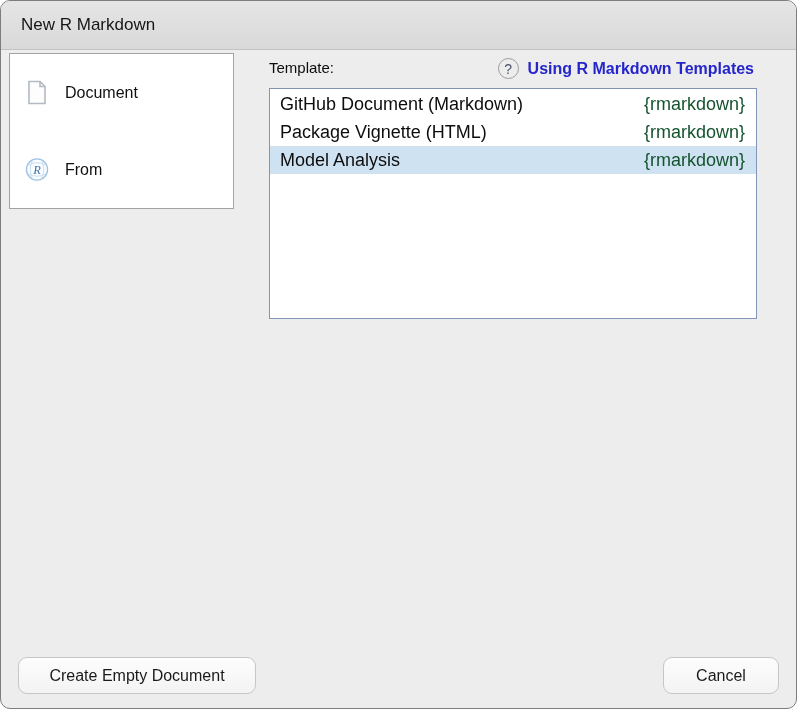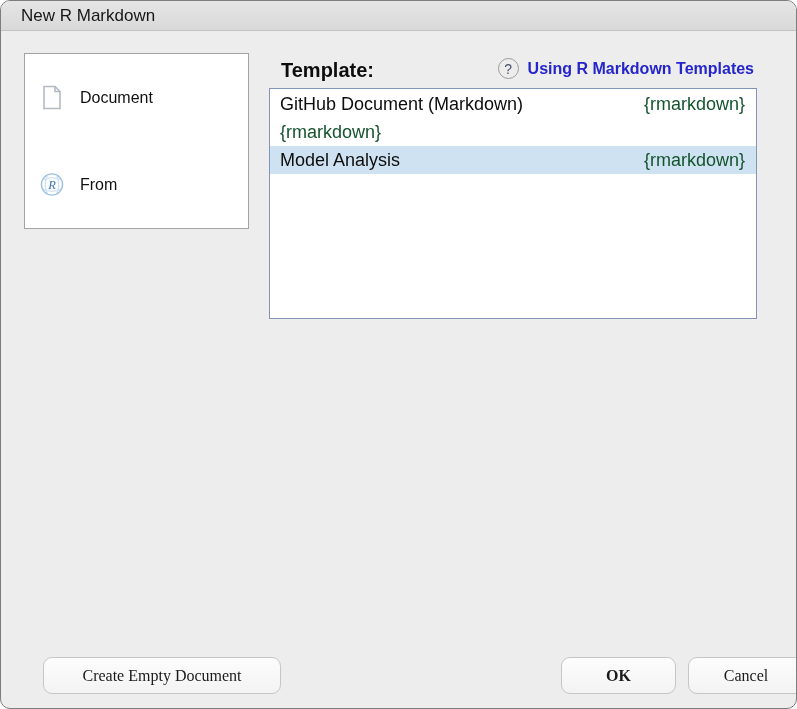--- a/index.html
+++ b/index.html
@@ -9,50 +9,50 @@
   .dialog {
     position: relative;
     width: 797px; height: 709px;
     background: #ededed;
     border: 1px solid #7d7d7d;
     border-radius: 10px;
     overflow: hidden;
   }
 
   .titlebar {
-    position: absolute; top: 0; left: 0; right: 0; height: 30px;
+    position: absolute; top: 0; left: 0; right: 0; height: 49px;
     background: linear-gradient(#e5e5e5, #d9d9d9);
     border-bottom: 1px solid #c2c2c2;
     display: flex; align-items: center;
     padding-left: 20px;
   }
   .titlebar-text { font-size: 17px; color: #161616; }
 
   
   .sidebar {
-    position: absolute; left: 23px; top: 52px;
-    width: 225px; height: 176px;
+    position: absolute; left: 8px; top: 52px;
+    width: 225px; height: 156px;
     background: #ffffff;
     border: 1px solid #a3a3a3;
     display: flex; flex-direction: column;
   }
   .side-item {
     flex: 1;
     display: flex; align-items: center;
     padding-left: 15px; gap: 16px;
     font-size: 16px; color: #111111;
     cursor: default;
   }
   .side-item.selected { background: #cfe0ef; }
   .side-icon { width: 24px; height: 26px; display: flex; align-items: center; justify-content: center; flex: none; }
 
   
   .tpl-label {
     position: absolute; left: 268px; top: 58px;
-    font-size: 20px; font-weight: bold; color: #0d0d0d; margin-left: 12px;
+    font-size: 15px; font-weight: normal; color: #0d0d0d;
   }
   .help-area {
     position: absolute; top: 57px; right: 42px;
     display: flex; align-items: center; gap: 9px;
   }
   .help-circle {
     width: 21px; height: 21px; border-radius: 50%;
     border: 1.5px solid #9b9b9b;
     color: #49536b; font-size: 14px;
     display: flex; align-items: center; justify-content: center;
@@ -79,25 +79,24 @@
   .tpl-row.selected { background: #cfe2f2; }
   .tpl-name { color: #0d0d0d; }
   .tpl-pkg { color: #14532d; }
 
   
   .btn {
     position: absolute; top: 656px; height: 37px;
     background: linear-gradient(#fdfdfd, #f3f3f3);
     border: 1px solid #c6c6c6;
     border-radius: 9px;
-    font-family: Liberation Serif, serif;
+    font-family: Liberation Sans, sans-serif;
     font-size: 16px; color: #1a1a1a;
     display: flex; align-items: center; justify-content: center;
     cursor: default;
-    margin-left: 25px;
   }
   .btn-create { left: 17px; width: 238px; }
   .btn-ok { left: 535px; width: 115px; font-weight: bold; }
   .btn-cancel { left: 662px; width: 116px; text-align: right; }
 </style>
 </head>
 <body>
 
 <div class="dialog">
 
@@ -143,27 +142,27 @@
   </div>
 
   <div class="listbox">
 
     <div class="tpl-row">
       <span class="tpl-name">GitHub Document (Markdown)</span>
       <span class="tpl-pkg">{rmarkdown}</span>
     </div>
 
     <div class="tpl-row">
+      <span class="tpl-name">Package Vignette (HTML)</span>
       <span class="tpl-pkg">{rmarkdown}</span>
     </div>
 
     <div class="tpl-row selected">
       <span class="tpl-name">Model Analysis</span>
       <span class="tpl-pkg">{rmarkdown}</span>
     </div>
 
   </div>
 
   <button class="btn btn-create">Create Empty Document</button>
-  <button class="btn btn-ok">OK</button>
   <button class="btn btn-cancel">Cancel</button>
 
 </div>
 
 </body></html>

